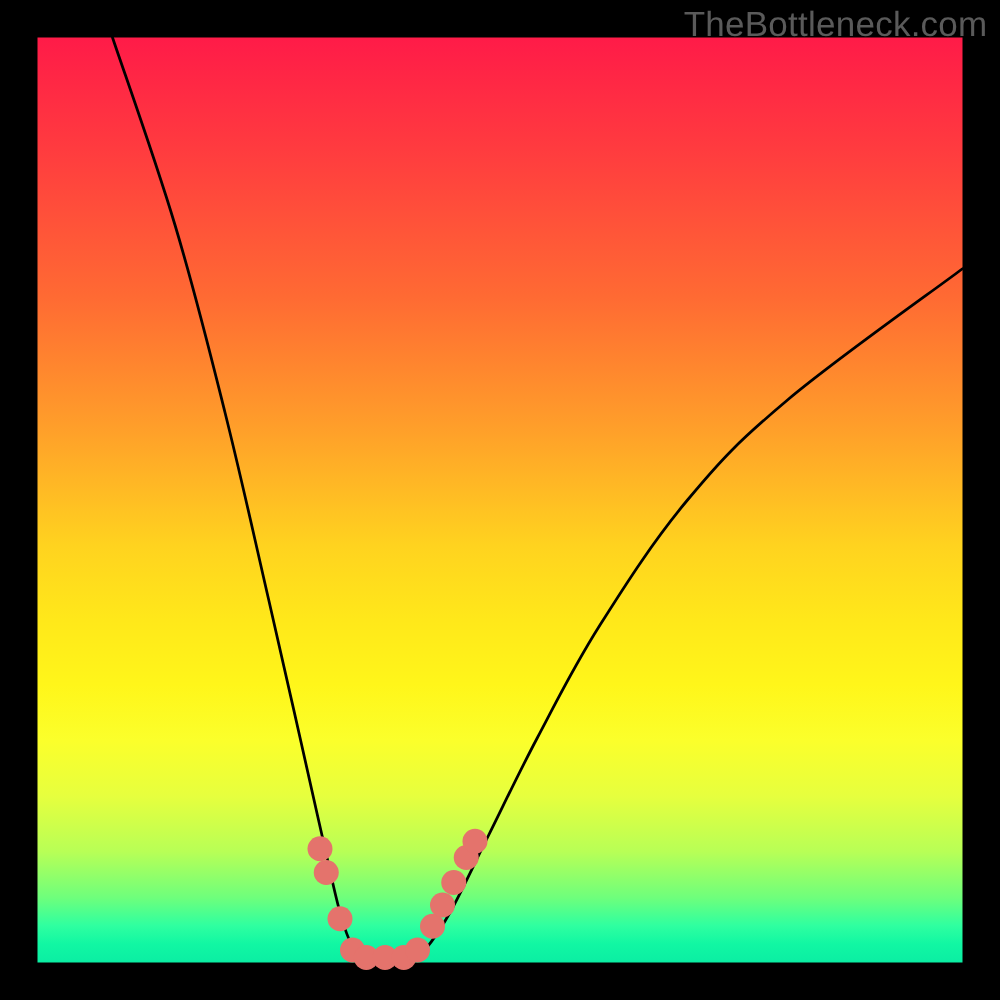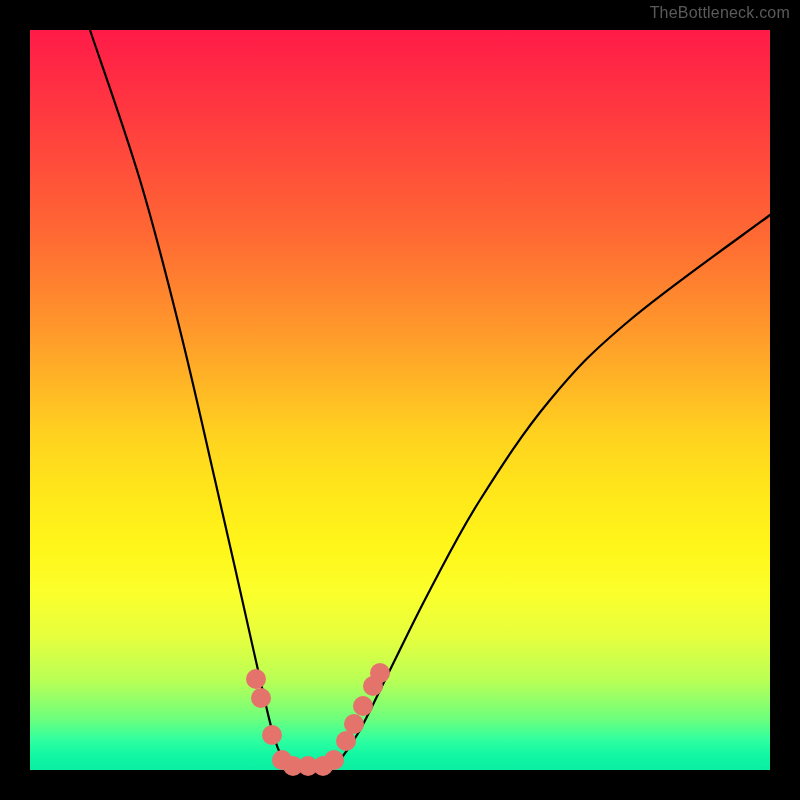--- a/index.html
+++ b/index.html
@@ -46,21 +46,21 @@
     inset: 0;
     width: 100%;
     height: 100%;
     overflow: visible;
   }
   .watermark {
     position: absolute;
     top: 4px;
     right: 10px;
     color: #5a5a5a;
-    font-size: 16px;
+    font-size: 28px;
     font-weight: 500;
     letter-spacing: 0.2px;
     user-select: none;
   }
 </style>
 </head>
 <body>
 
 <div class="frame">
   <div class="watermark">TheBottleneck.com</div>

